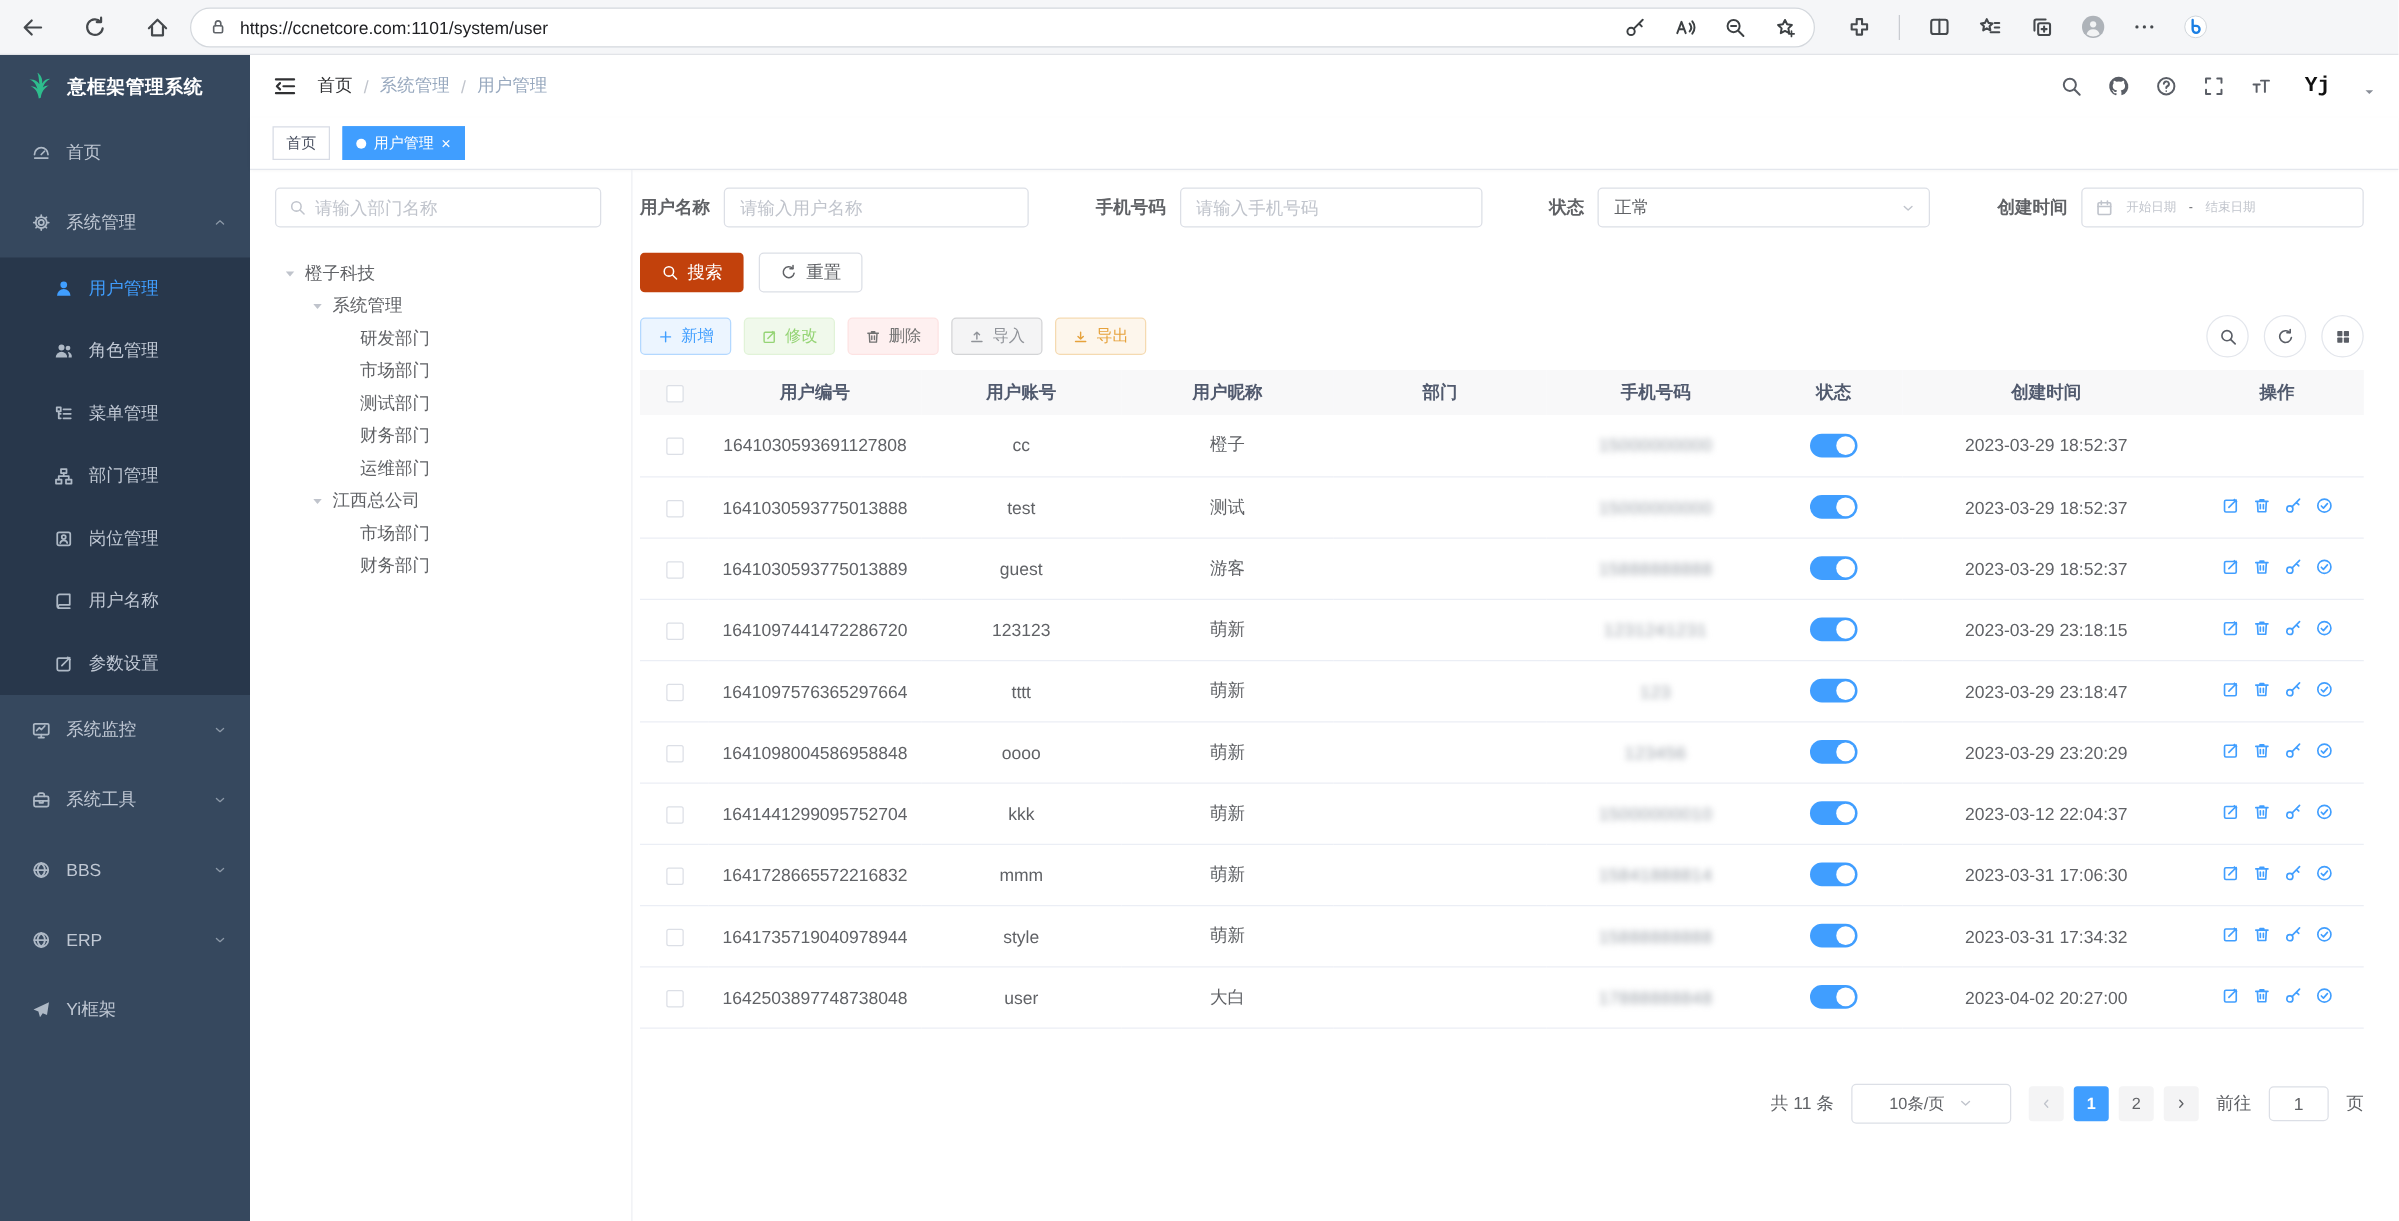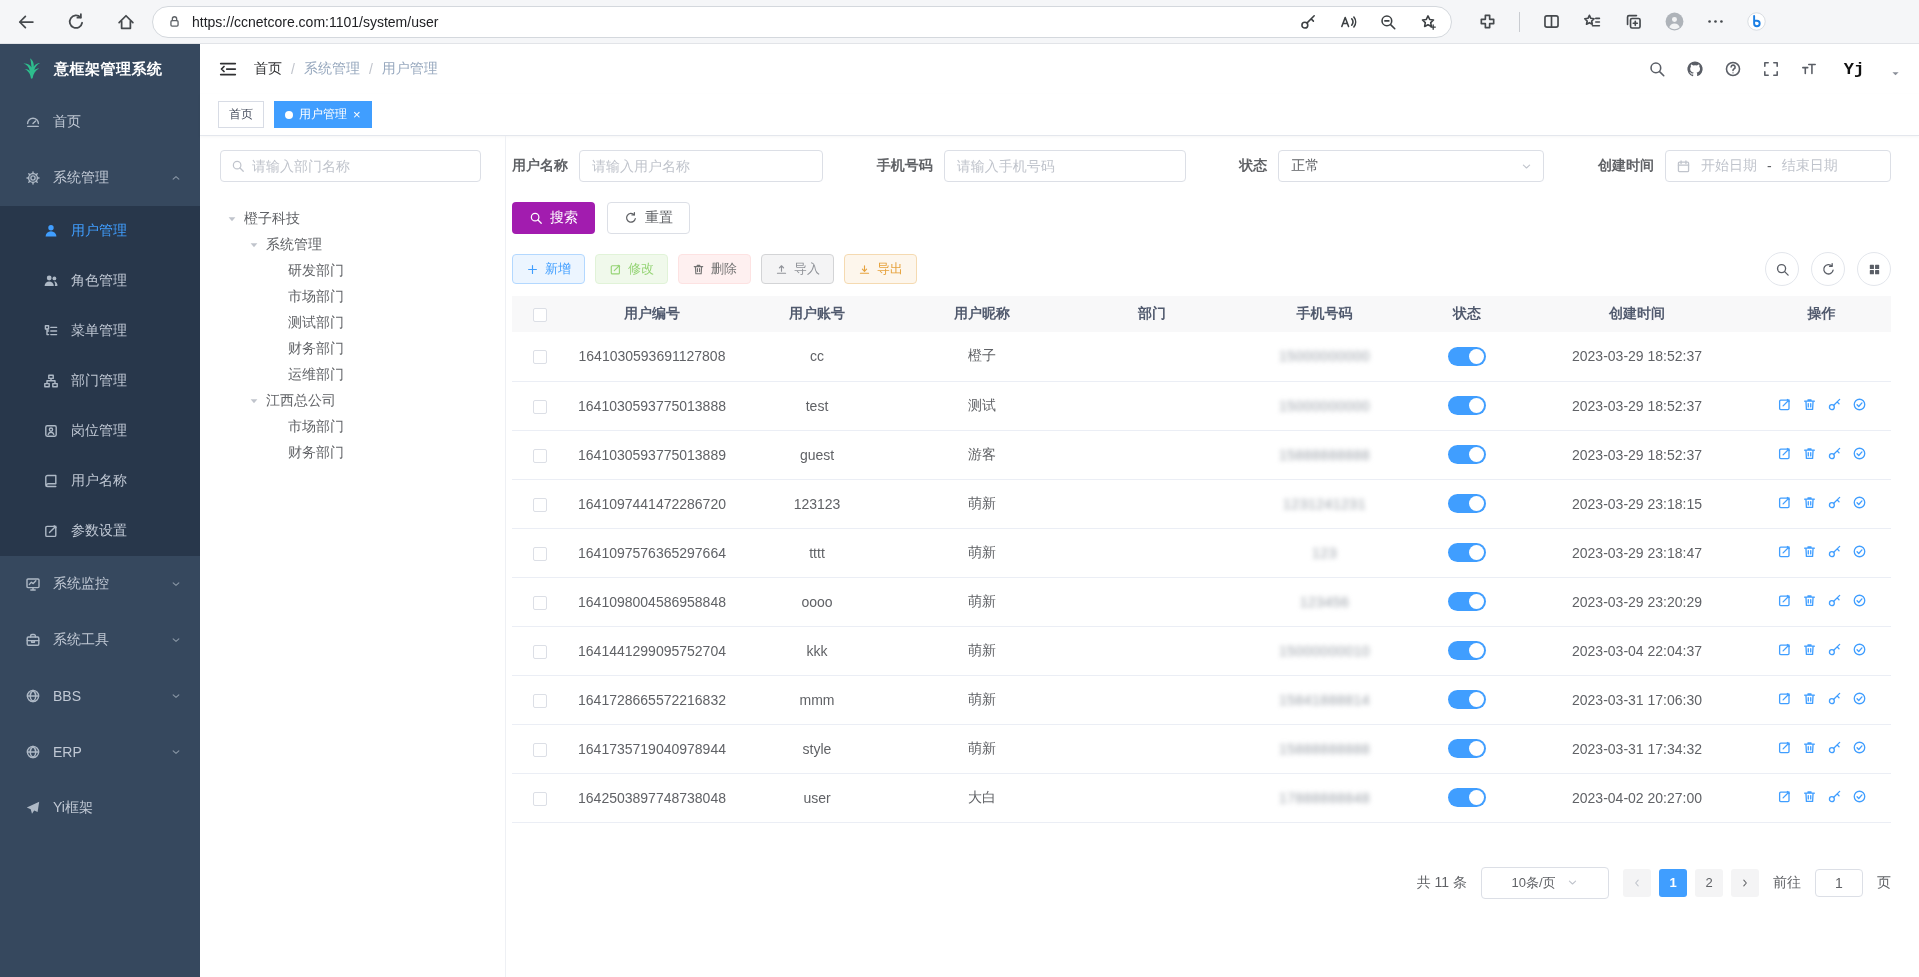--- a/index.html
+++ b/index.html
@@ -69,29 +69,29 @@
   .work{flex:1;padding:14px 28px 0 6px;min-width:0}
   .filter-row{display:flex;align-items:center;justify-content:space-between}
   .fgroup{display:flex;align-items:center;gap:11px}
   .flabel{font-size:14px;font-weight:700;color:#606266;white-space:nowrap}
   .finput{height:32px;border:1px solid #dcdfe6;border-radius:4px;padding:0 12px;font-size:14px;color:#606266;outline:none;font-family:inherit}
   .finput::placeholder{color:#c0c4cc}
   .w244{width:244px}.w242{width:242px}
   .fselect{width:266px;height:32px;border:1px solid #dcdfe6;border-radius:4px;display:flex;align-items:center;padding:0 10px 0 12px;font-size:14px;color:#606266;cursor:pointer}
   .fselect .sel-val{flex:1}
   .chev{width:13px;height:13px;color:#c0c4cc}
-  .fdate{width:226px;height:32px;border:1px solid #dcdfe6;border-radius:4px;display:flex;align-items:center;padding:0 10px;gap:10px;font-size:14px;color:#c0c4cc;cursor:pointer}
+  .fdate{width:226px;height:32px;border:1px solid #dcdfe6;border-radius:4px;display:flex;align-items:center;padding:0 10px;gap:10px;font-size:10px;color:#c0c4cc;cursor:pointer}
   .cal{width:15px;height:15px;color:#c0c4cc;flex-shrink:0}
   .fdate .dsep{color:#606266}
   .fdate span{white-space:nowrap}
 
   .action-row{margin-top:20px;display:flex;gap:12px}
   .btn{height:32px;padding:0 16px;border-radius:4px;font-size:14px;display:inline-flex;align-items:center;gap:7px;border:1px solid transparent;cursor:pointer;font-family:inherit}
   .btn .icn{width:14px;height:14px}
-  .btn-primary{background:#a21caf;color:#fff}
+  .btn-primary{background:#c2410c;color:#fff}
   .btn-default{background:#fff;border-color:#dcdfe6;color:#606266}
 
   .toolbar-row{margin-top:18px;display:flex;gap:10px;align-items:center}
   .btn-sm{height:30px;padding:0 13px;border-radius:4px;font-size:13px;display:inline-flex;align-items:center;gap:6px;border:1px solid transparent;cursor:pointer;font-family:inherit}
   .btn-sm .icn{width:13px;height:13px}
   .plain-primary{background:#ecf5ff;border-color:#b3d8ff;color:#409eff}
   .plain-success{background:#f0f9eb;border-color:#e1f3d8;color:#95d475}
   .plain-danger{background:#fef0f0;border-color:#fde2e2;color:#737373}
   .plain-info{background:#f4f4f5;border-color:#d3d4d6;color:#909399}
   .plain-warning{background:#fdf6ec;border-color:#f5dab1;color:#e6a23c}
@@ -848,21 +848,21 @@
                 <tr>
                   <td><span class="cb"></span></td>
                   <td>1641441299095752704</td>
                   <td>kkk</td>
                   <td>萌新</td>
                   <td></td>
                   <td><span class="phone redacted">15000000010</span></td>
                   <td><span class="toggle on">
                       <span class="knob"></span>
                     </span></td>
-                  <td>2023-03-04 22:04:37</td>
+                  <td>2023-03-12 22:04:37</td>
                   <td class="actions-cell"><span class="act"><svg viewBox="0 0 16 16" style="width:100%;height:100%;display:block" fill="none" stroke="currentColor" stroke-width="1.4" stroke-linecap="round" stroke-linejoin="round">
                         <rect x="2.8" y="3.4" width="10" height="10" rx="1.2"></rect>
                         <path d="M6.5 9.5l6.3-6.3"></path>
                         <path d="M11.3 1.9l2.6 2.6-1.1 1.1-2.6-2.6z" fill="currentColor" stroke="none"></path>
                       </svg></span><span class="act"><svg viewBox="0 0 16 16" style="width:100%;height:100%;display:block" fill="none" stroke="currentColor" stroke-width="1.4" stroke-linecap="round" stroke-linejoin="round">
                         <path d="M2.8 4.4h10.4M6.4 4.4V3h3.2v1.4M4.2 4.4l.5 8.8h6.6l.5-8.8"></path>
                         <path d="M6.7 7v3.6M9.3 7v3.6"></path>
                       </svg></span><span class="act"><svg viewBox="0 0 16 16" style="width:100%;height:100%;display:block" fill="none" stroke="currentColor" stroke-width="1.4" stroke-linecap="round" stroke-linejoin="round">
                         <circle cx="5.2" cy="10.8" r="2.6"></circle>
                         <path d="M7.2 8.8L13.5 2.5M10.8 5.2l2 2"></path>

